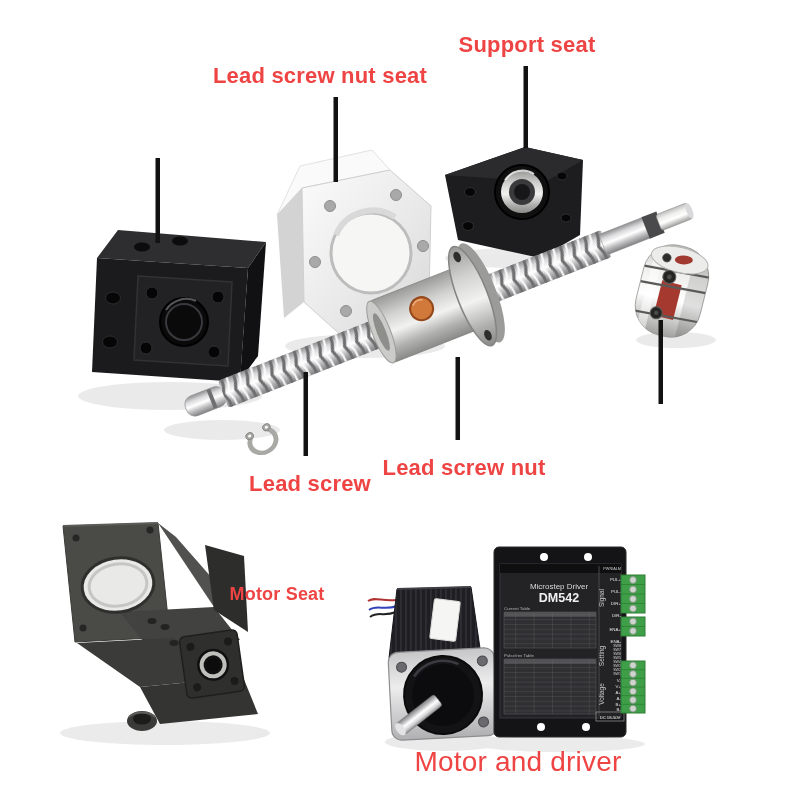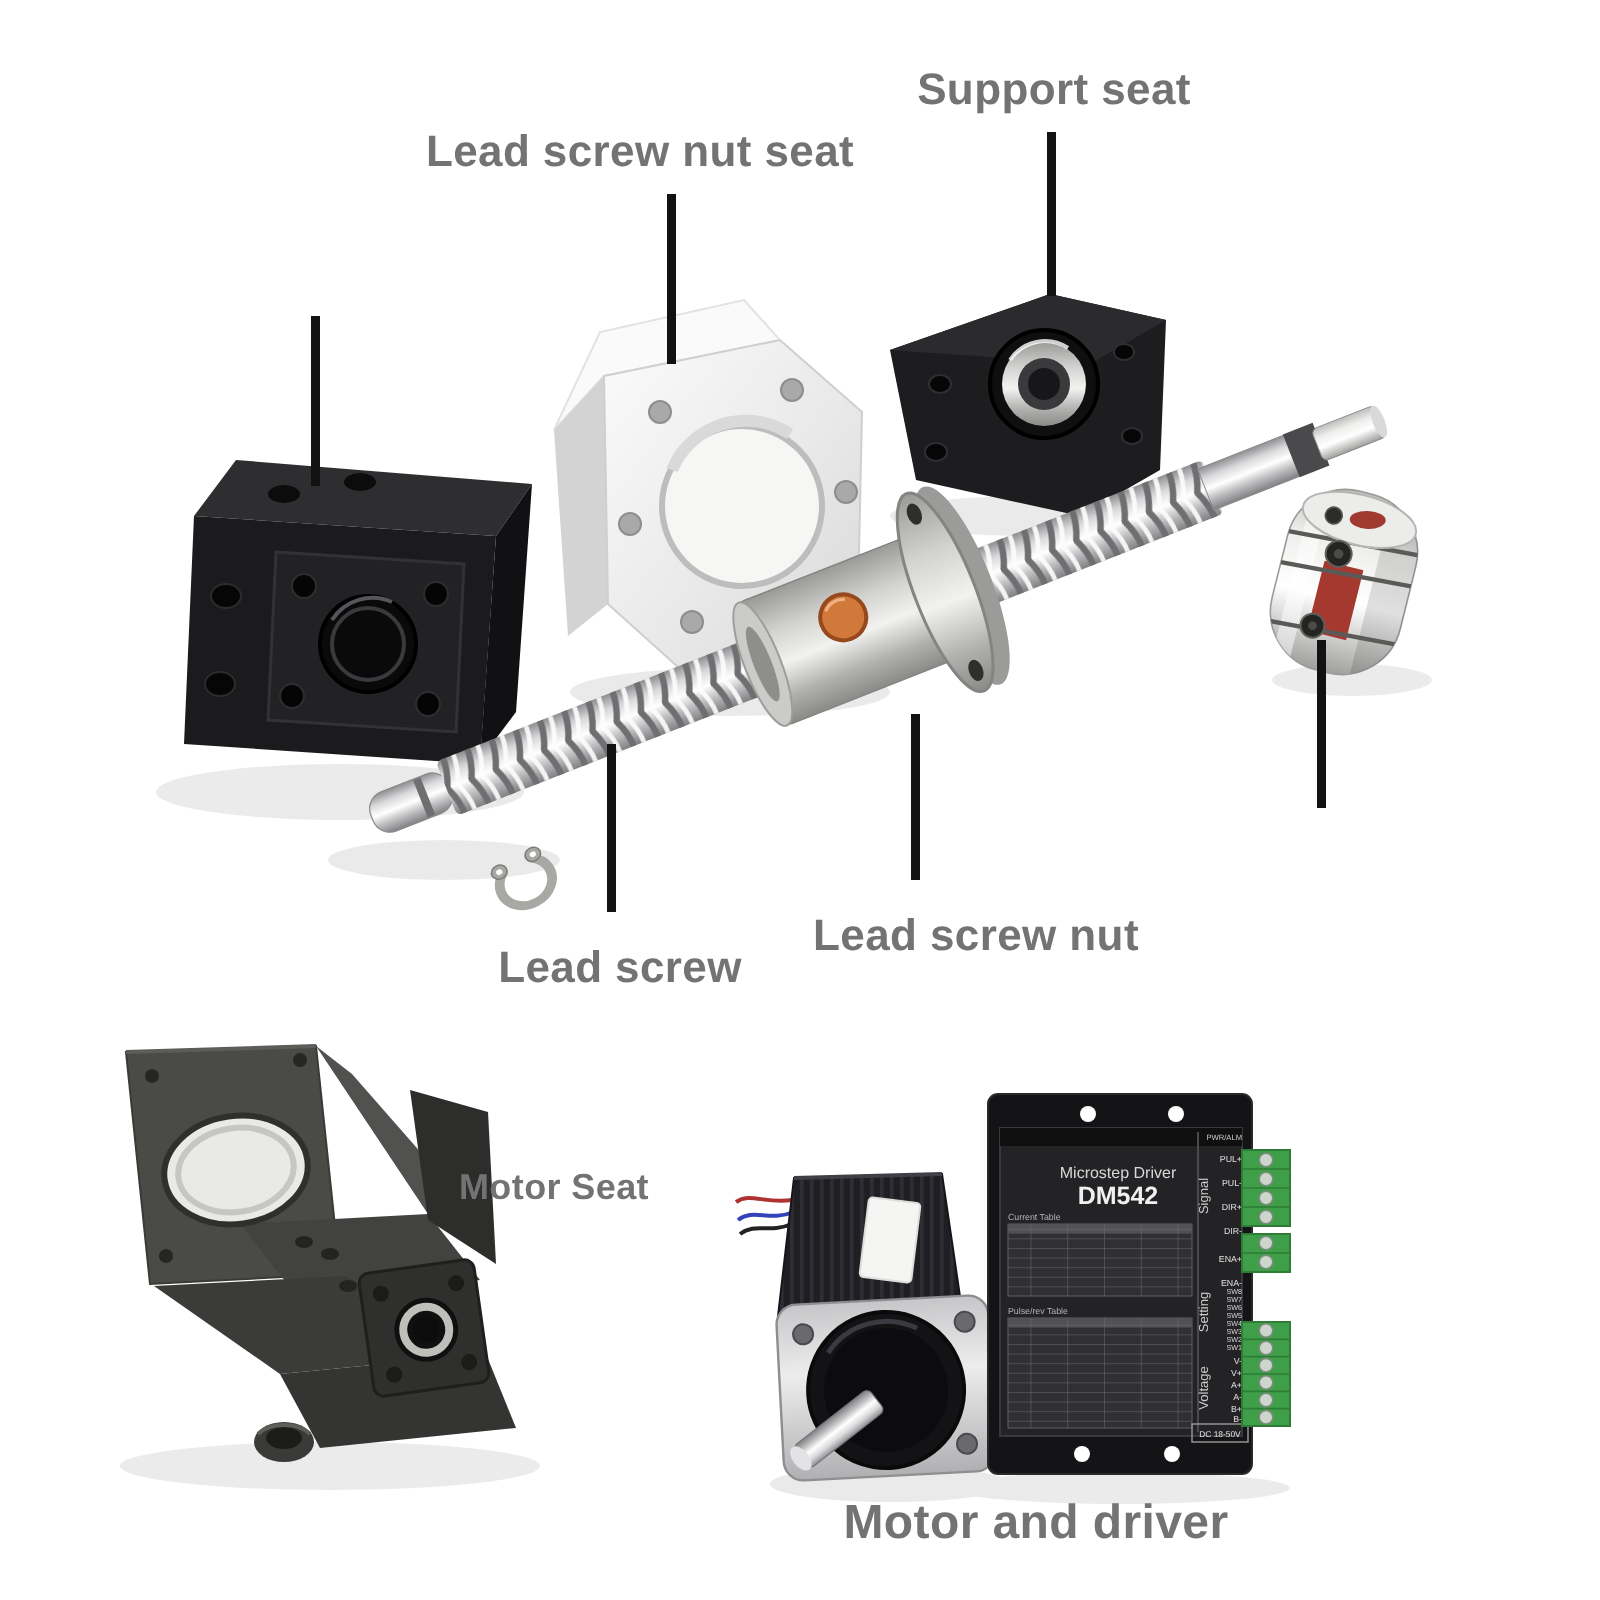--- a/index.html
+++ b/index.html
@@ -4,25 +4,25 @@
 <style>
   html,body { margin:0; padding:0; background:#ffffff; }
   .stage {
     position:relative; width:800px; height:800px; background:#ffffff;
     overflow:hidden; font-family:"Liberation Sans", sans-serif;
   }
   .stage svg { position:absolute; left:0; top:0; }
   .label {
     position:absolute; transform:translate(-50%,-50%);
     font-family:"Liberation Sans", sans-serif;
-    font-weight:700; color:#737373; white-space:nowrap; letter-spacing:.2px;
+    font-weight:700; color:#ef4444; white-space:nowrap; letter-spacing:.2px;
     font-size:22px;
   }
   .label.big { font-size:18px; }
-  .label.med { font-size:24px; font-weight:700; }
+  .label.med { font-size:28px; font-weight:400; }
 </style>
 </head>
 <body>
 
 <div class="stage">
 
 <svg width="800" height="800" viewBox="0 0 800 800">
   <defs>
     <linearGradient id="metalV" x1="0" y1="0" x2="0" y2="1">
       <stop offset="0" stop-color="#8f8f91"></stop>
@@ -325,17 +325,17 @@
     <rect x="523.5" y="66" width="4.5" height="82"></rect>
     <rect x="658.5" y="320" width="4.5" height="84"></rect>
     <rect x="303.5" y="372" width="4.5" height="84"></rect>
     <rect x="455.5" y="357" width="4.5" height="83"></rect>
   </g>
 </svg>
 
 <div class="label" style="left:320px; top:76px;">Lead screw nut seat</div>
 <div class="label" style="left:527px; top:45px;">Support seat</div>
 <div class="label" style="left:310px; top:484px;">Lead screw</div>
-<div class="label" style="left:488px; top:468px;">Lead screw nut</div>
+<div class="label" style="left:464px; top:468px;">Lead screw nut</div>
 <div class="label big" style="left:277px; top:594px;">Motor Seat</div>
 <div class="label med" style="left:518px; top:762px;">Motor and driver</div>
 
 </div>
 
 </body></html>

